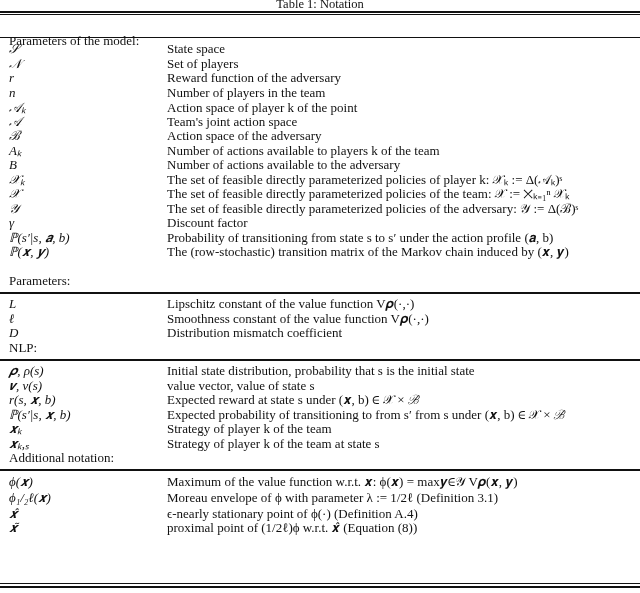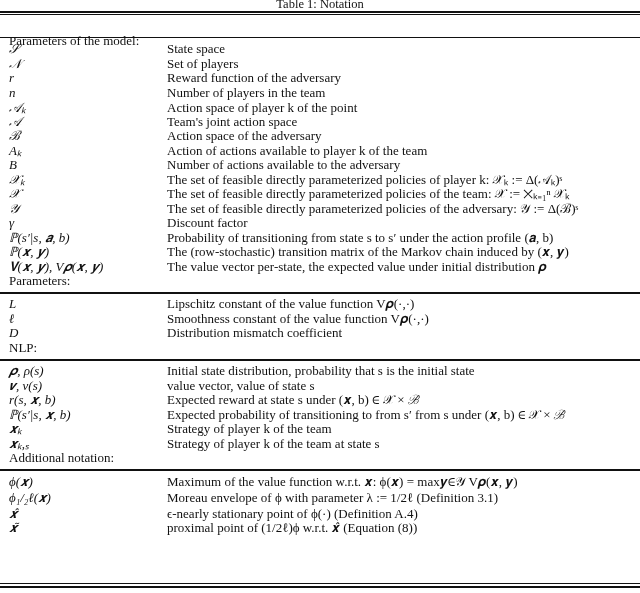--- a/index.html
+++ b/index.html
@@ -49,21 +49,21 @@
   <div class="row" style="top:113.5px">
       <span class="sym">𝒜</span>
       <span class="desc">Team's joint action space</span>
     </div>
   <div class="row" style="top:128px">
       <span class="sym">ℬ</span>
       <span class="desc">Action space of the adversary</span>
     </div>
   <div class="row" style="top:142.5px">
       <span class="sym">Aₖ</span>
-      <span class="desc">Action of actions available to player k of the team</span>
+      <span class="desc">Number of actions available to players k of the team</span>
     </div>
   <div class="row" style="top:157px">
       <span class="sym">B</span>
       <span class="desc">Number of actions available to the adversary</span>
     </div>
   <div class="row" style="top:171.5px">
       <span class="sym">𝒳ₖ</span>
       <span class="desc">The set of feasible directly parameterized policies of player k: 𝒳ₖ := Δ(𝒜ₖ)ˢ</span>
     </div>
   <div class="row" style="top:186px">
@@ -78,24 +78,20 @@
       <span class="sym">γ</span>
       <span class="desc">Discount factor</span>
     </div>
   <div class="row" style="top:229.5px">
       <span class="sym">ℙ(s′|s, 𝒂, b)</span>
       <span class="desc">Probability of transitioning from state s to s′ under the action profile (𝒂, b)</span>
     </div>
   <div class="row" style="top:244px">
       <span class="sym">ℙ(𝒙, 𝒚)</span>
       <span class="desc">The (row-stochastic) transition matrix of the Markov chain induced by (𝒙, 𝒚)</span>
-    </div>
-  <div class="row" style="top:258.5px">
-      <span class="sym">𝐕(𝒙, 𝒚), V𝝆(𝒙, 𝒚)</span>
-      <span class="desc">The value vector per-state, the expected value under initial distribution 𝝆</span>
     </div>
 
   <div class="section" style="top:273px">Parameters:</div>
   <div class="rule thin" style="top:292px; height:1.5px"></div>
 
   <div class="row" style="top:296px">
       <span class="sym">L</span>
       <span class="desc">Lipschitz constant of the value function V𝝆(·,·)</span>
     </div>
   <div class="row" style="top:310.5px">

